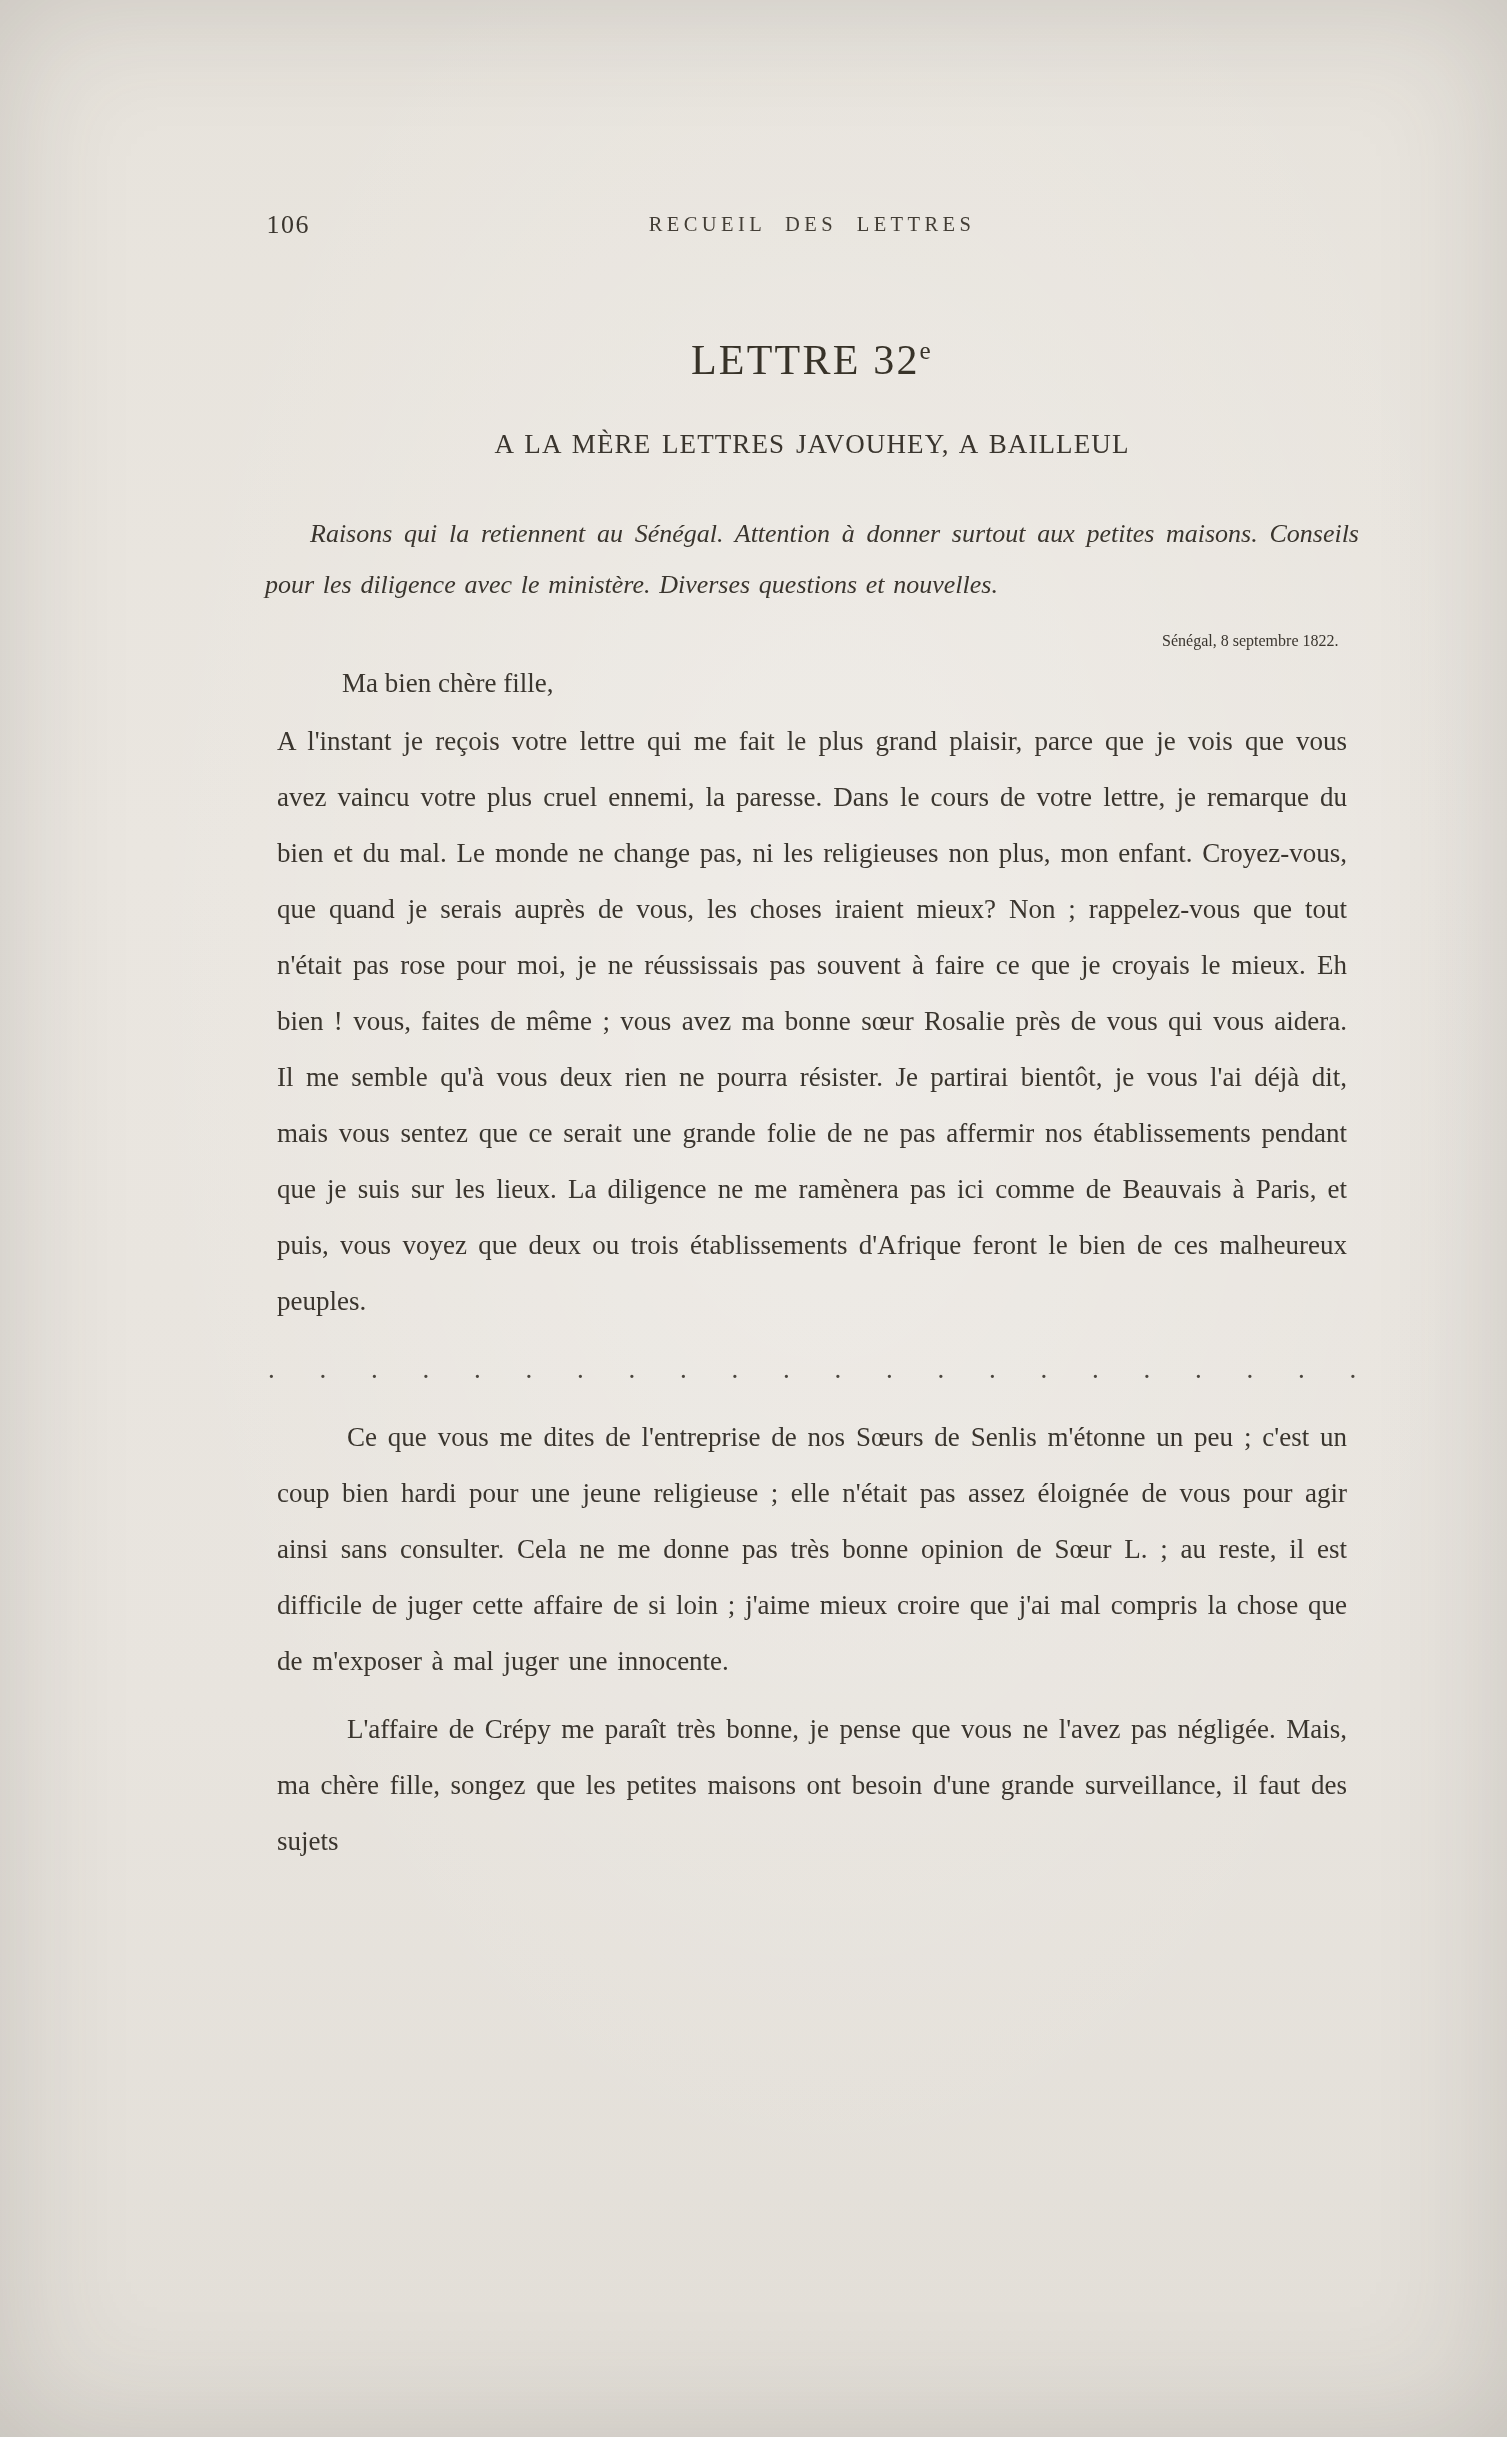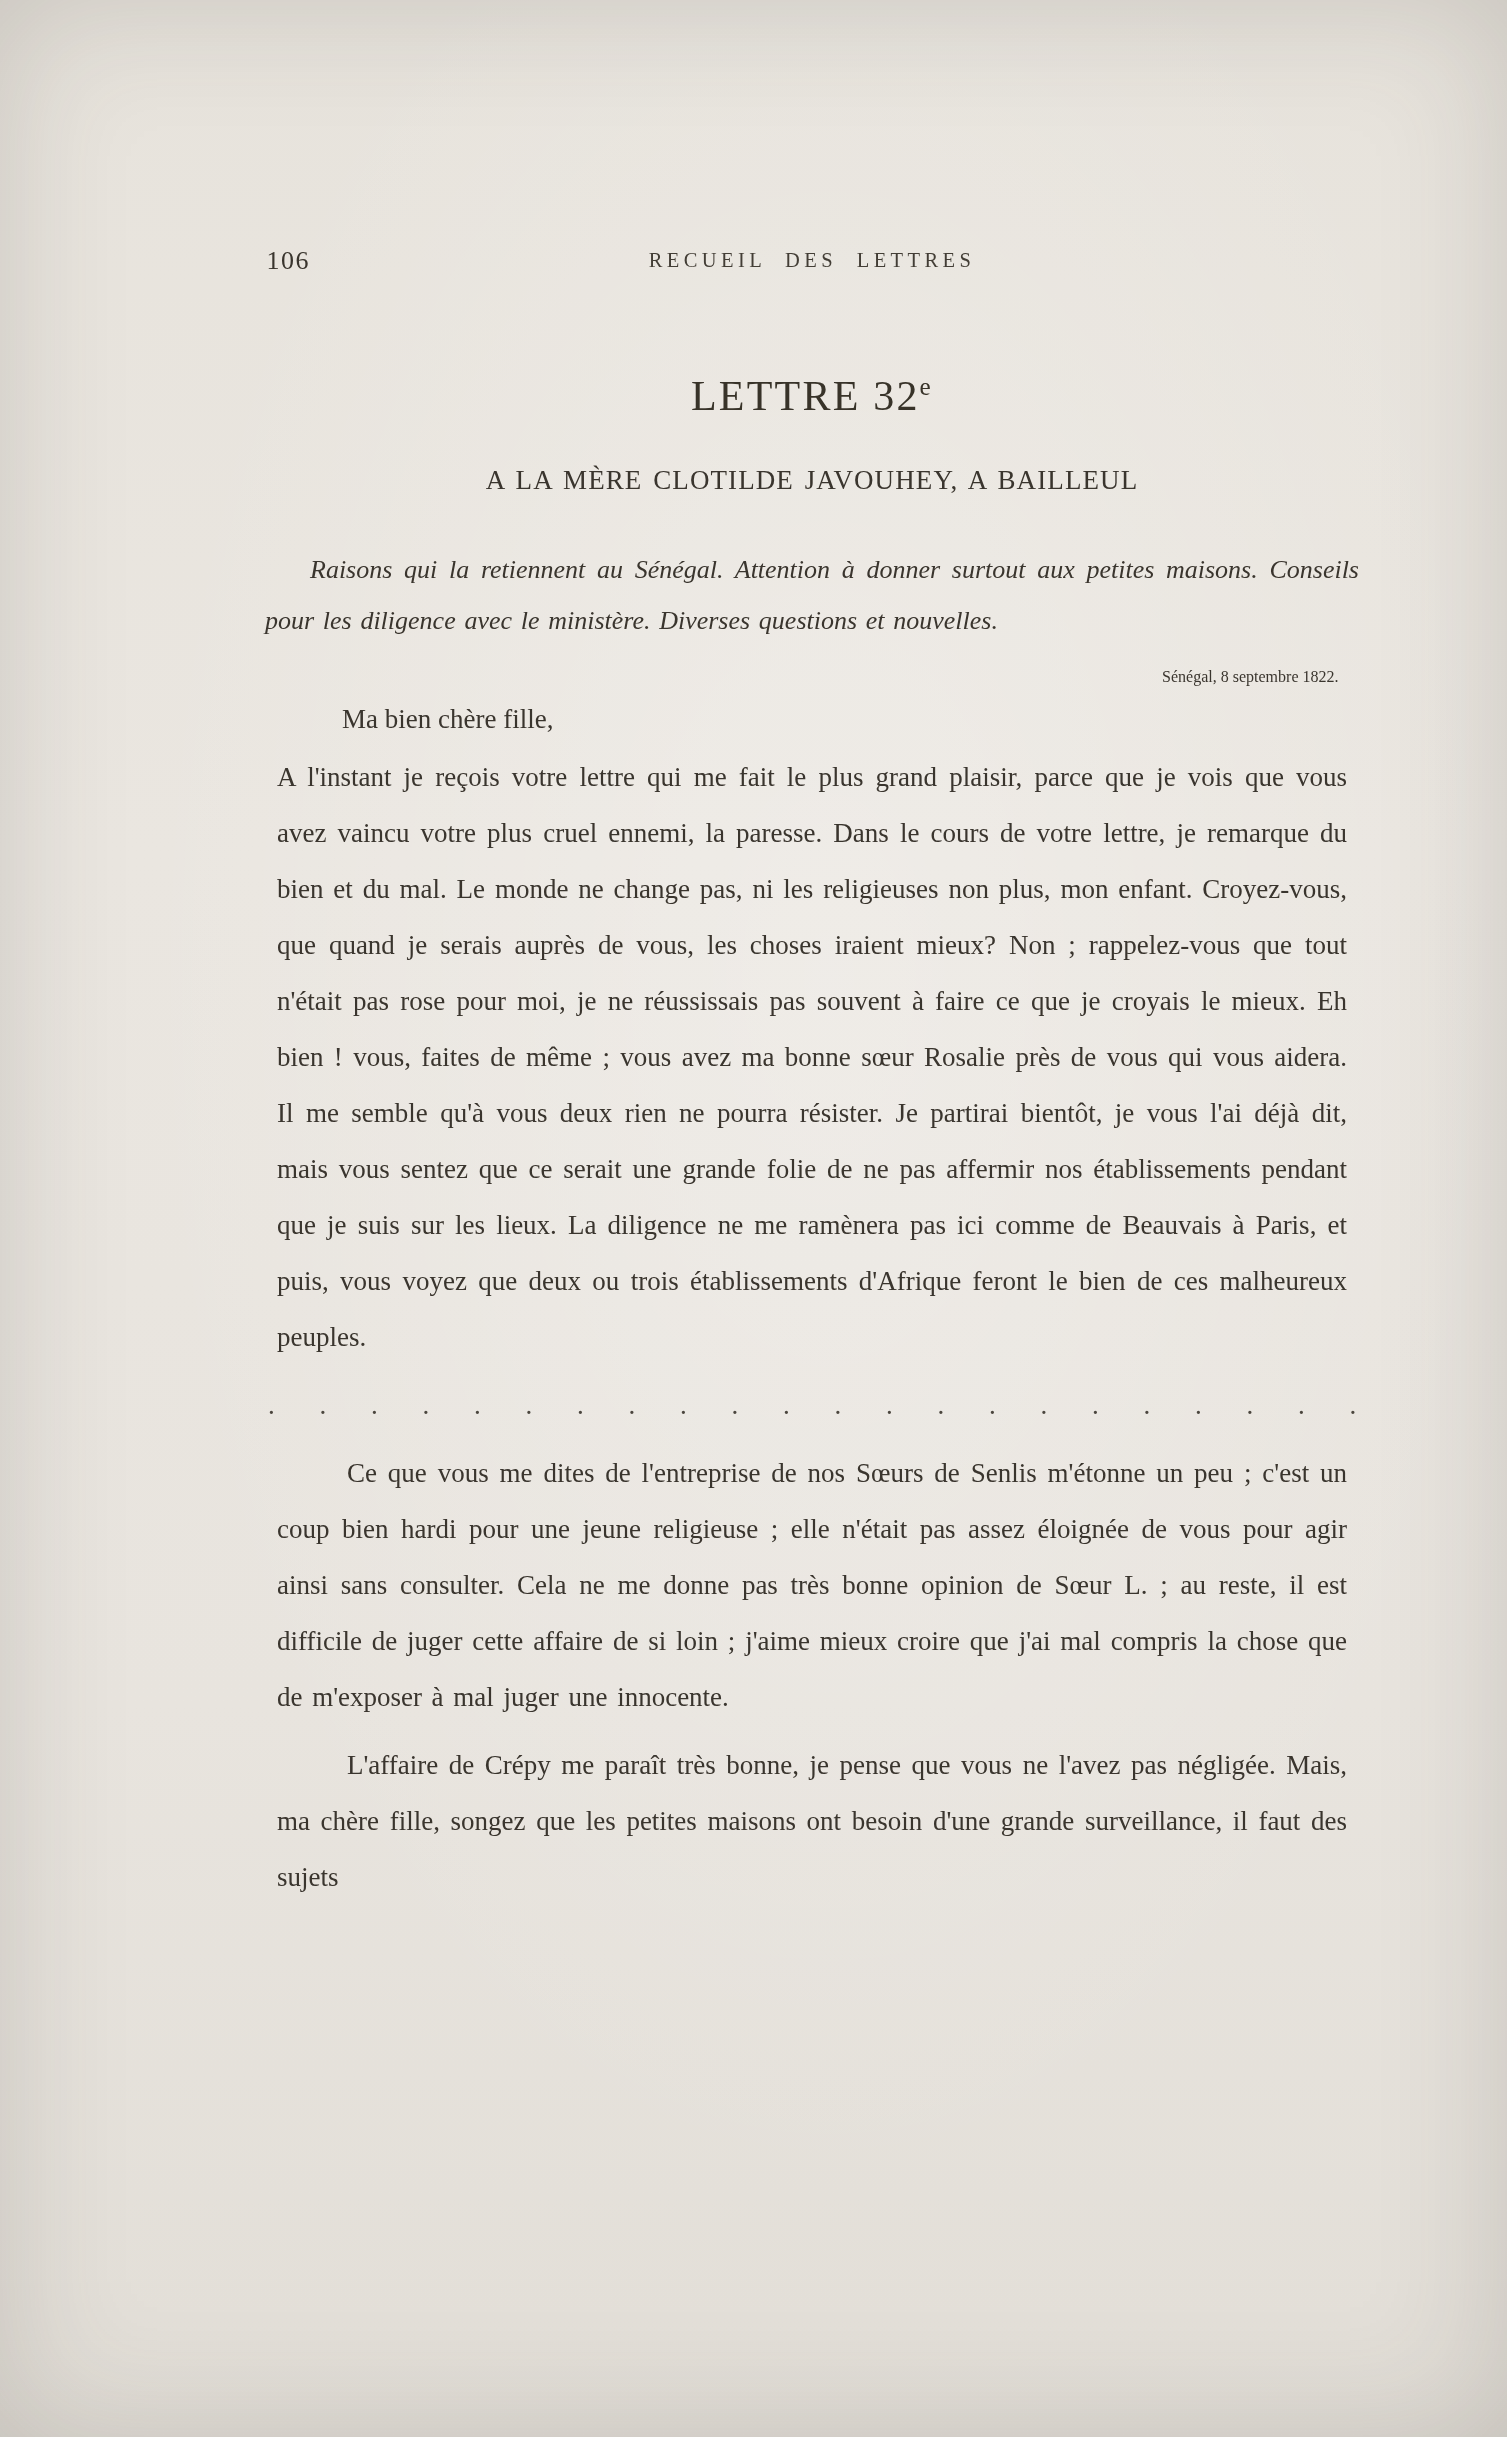--- a/index.html
+++ b/index.html
@@ -40,21 +40,20 @@
     letter-spacing: 1.5px;
   }
   .head-title {
     display: block;
     text-align: center;
     font-size: 20.5px;
     letter-spacing: 4.4px;
     word-spacing: 10.2px;
     padding-top: 2.9px;
     color: #433e36;
-    margin-top: 36px;
   }
   
   .title {
     margin: 94px 0 0 0;
     text-align: center;
     font-size: 42px;
     font-weight: normal;
     letter-spacing: 2.2px;
     color: #383329;
   }
@@ -119,21 +118,21 @@
 <div class="scan-page">
   <div class="content">
 
     <header class="running-head">
       <span class="page-num">106</span>
       <span class="head-title">RECUEIL DES LETTRES</span>
     </header>
 
     <h1 class="title"><span>LETTRE 32</span><sup>e</sup></h1>
 
-    <h2 class="recipient">A LA MÈRE CLOTILDE JAVOUHEY, A BAILLEUL</h2>
+    <h2 class="recipient">A LA MÈRE LETTRES JAVOUHEY, A BAILLEUL</h2>
 
     <p class="summary">Raisons qui la retiennent au Sénégal. Attention à donner surtout aux petites maisons. Conseils pour les diligence avec le ministère. Diverses questions et nouvelles.</p>
 
     <p class="dateline">Sénégal, 8 septembre 1822.</p>
 
     <p class="salutation">Ma bien chère fille,</p>
 
     <p class="para first">A l'instant je reçois votre lettre qui me fait le plus grand plaisir, parce que je vois que vous avez vaincu votre plus cruel ennemi, la paresse. Dans le cours de votre lettre, je remarque du bien et du mal. Le monde ne change pas, ni les religieuses non plus, mon enfant. Croyez-vous, que quand je serais auprès de vous, les choses iraient mieux? Non ; rappelez-vous que tout n'était pas rose pour moi, je ne réussissais pas souvent à faire ce que je croyais le mieux. Eh bien ! vous, faites de même ; vous avez ma bonne sœur Rosalie près de vous qui vous aidera. Il me semble qu'à vous deux rien ne pourra résister. Je partirai bientôt, je vous l'ai déjà dit, mais vous sentez que ce serait une grande folie de ne pas affermir nos établissements pendant que je suis sur les lieux. La diligence ne me ramènera pas ici comme de Beauvais à Paris, et puis, vous voyez que deux ou trois établissements d'Afrique feront le bien de ces malheureux peuples.</p>
 
     <div class="dots-sep">. . . . . . . . . . . . . . . . . . . . . . .</div>

